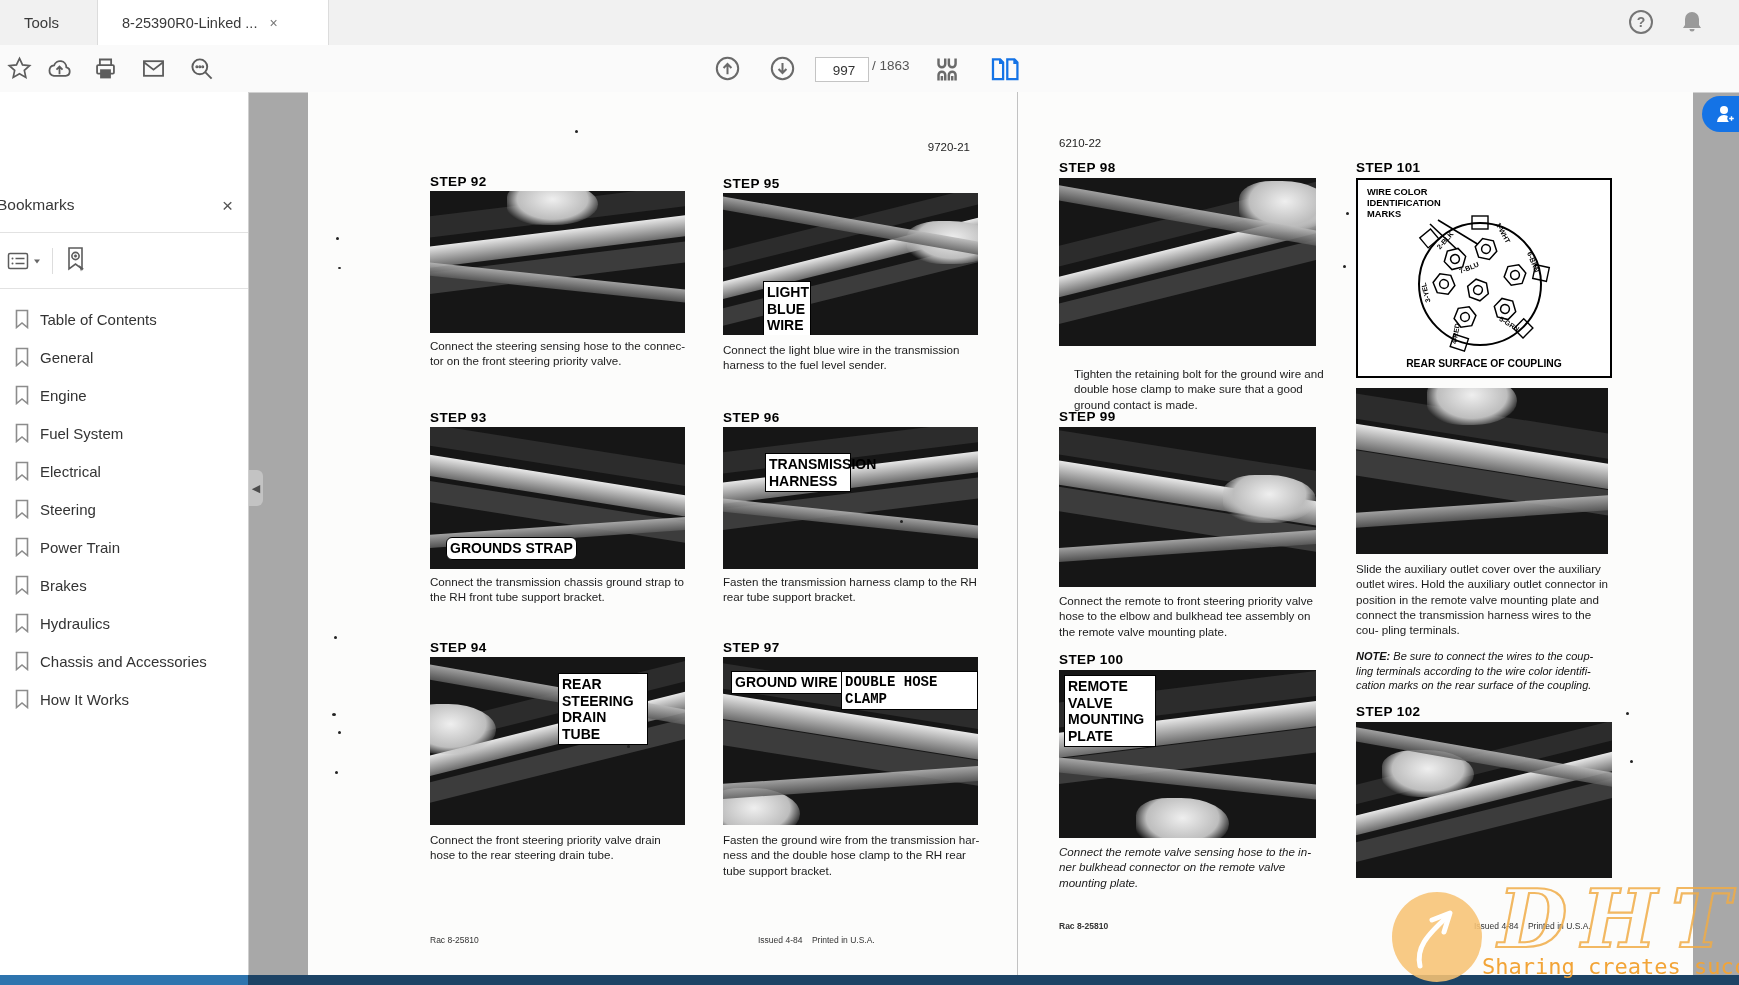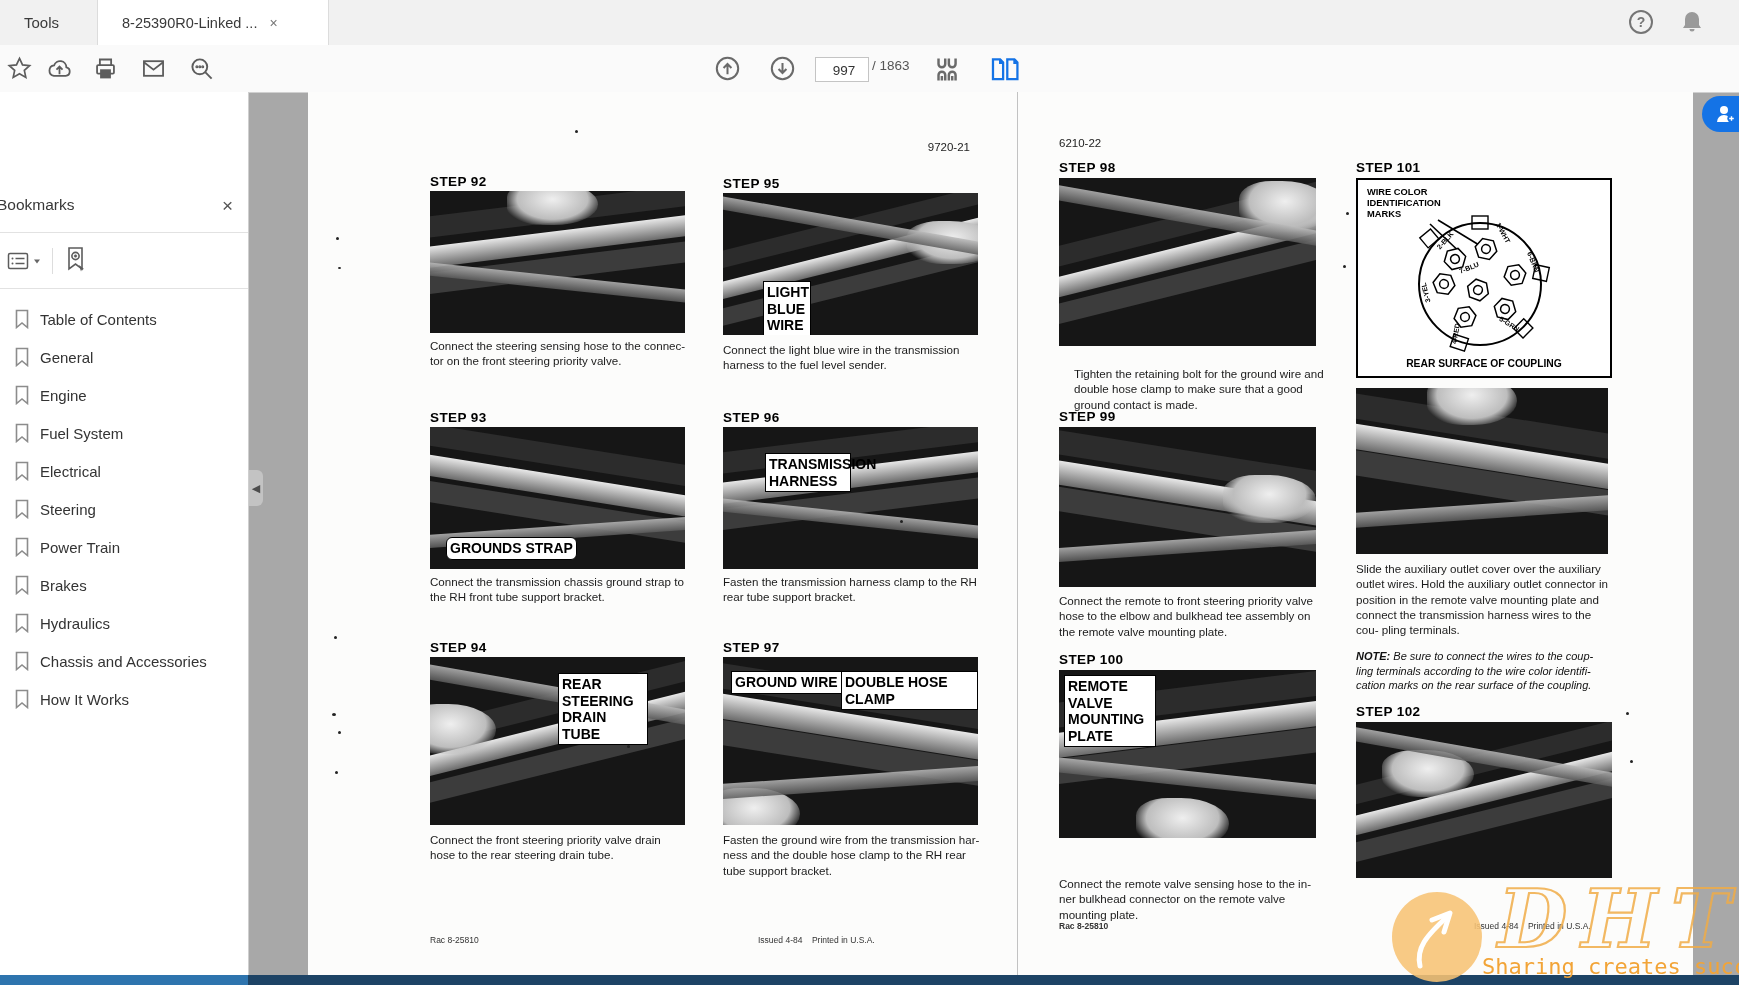--- a/index.html
+++ b/index.html
@@ -335,21 +335,21 @@
     <div class="photo v3" style="left:122px;top:565px;width:255px;height:168px;">
       <div class="hand" style="left:-10%;top:28%;"></div>
       <div class="callout" style="left:128px;top:16px;width:82px;">REAR STEERING DRAIN TUBE</div>
       </div>
     <div class="abs cap" style="left:122px;top:740px;width:258px;">Connect the front steering priority valve drain hose to the rear steering drain tube.</div>
 
     <div class="abs step-h" style="left:415px;top:548px;">STEP 97</div>
     <div class="photo v2" style="left:415px;top:565px;width:255px;height:168px;">
       <div class="hand" style="left:-6%;bottom:-8%;"></div>
       <div class="callout" style="left:8px;top:14px;">GROUND WIRE</div>
-      <div class="callout" style="left:118px;top:14px;">DOUBLE HOSE CLAMP</div>
+      <div class="callout" style="left:118px;top:14px;font-family:Liberation Mono, monospace;">DOUBLE HOSE CLAMP</div>
       </div>
     <div class="abs cap" style="left:415px;top:740px;width:258px;">Fasten the ground wire from the transmission har- ness and the double hose clamp to the RH rear tube support bracket.</div>
 
     <div class="abs ftr" style="left:122px;top:843px;">Rac 8-25810</div>
     <div class="abs ftr" style="left:450px;top:843px;">
       <span>Issued 4-84</span>&nbsp;&nbsp;&nbsp;&nbsp;<span>Printed in U.S.A.</span>
     </div>
 
     <div class="speck" style="left:28px;top:145px;width:3px;height:3px;"></div>
     <div class="speck" style="left:30px;top:175px;width:3px;height:2px;"></div>
@@ -375,21 +375,21 @@
     <div class="photo v2" style="left:41px;top:335px;width:257px;height:160px;">
       <div class="hand" style="right:0;top:30%;"></div>
       </div>
     <div class="abs cap" style="left:41px;top:501px;width:260px;">Connect the remote to front steering priority valve hose to the elbow and bulkhead tee assembly on the remote valve mounting plate.</div>
 
     <div class="abs step-h" style="left:41px;top:560px;">STEP 100</div>
     <div class="photo" style="left:41px;top:578px;width:257px;height:168px;">
       <div class="hand" style="left:30%;bottom:-6%;"></div>
       <div class="callout" style="left:5px;top:5px;width:84px;">REMOTE VALVE MOUNTING PLATE</div>
       </div>
-    <div class="abs cap" style="left:41px;top:784px;width:260px;">Connect the remote valve sensing hose to the in- ner bulkhead connector on the remote valve mounting plate.</div>
+    <div class="abs cap" style="left:41px;top:752px;width:260px;font-style:italic;">Connect the remote valve sensing hose to the in- ner bulkhead connector on the remote valve mounting plate.</div>
 
     <div class="abs ftr" style="left:41px;top:829px;font-weight:bold;">Rac 8-25810</div>
 
     <div class="abs step-h" style="left:338px;top:68px;">STEP 101</div>
     <div class="abs wire-box" style="left:338px;top:86px;width:252px;height:196px;">
       <div class="wire-label">WIRE COLOR IDENTIFICATION MARKS</div>
       <svg width="252" height="196" viewBox="0 0 252 196">
         <g stroke="#000" fill="none" stroke-width="1.6">
           <line x1="72" y1="44" x2="106" y2="76"></line>
             <line x1="80" y1="40" x2="126" y2="68"></line>

